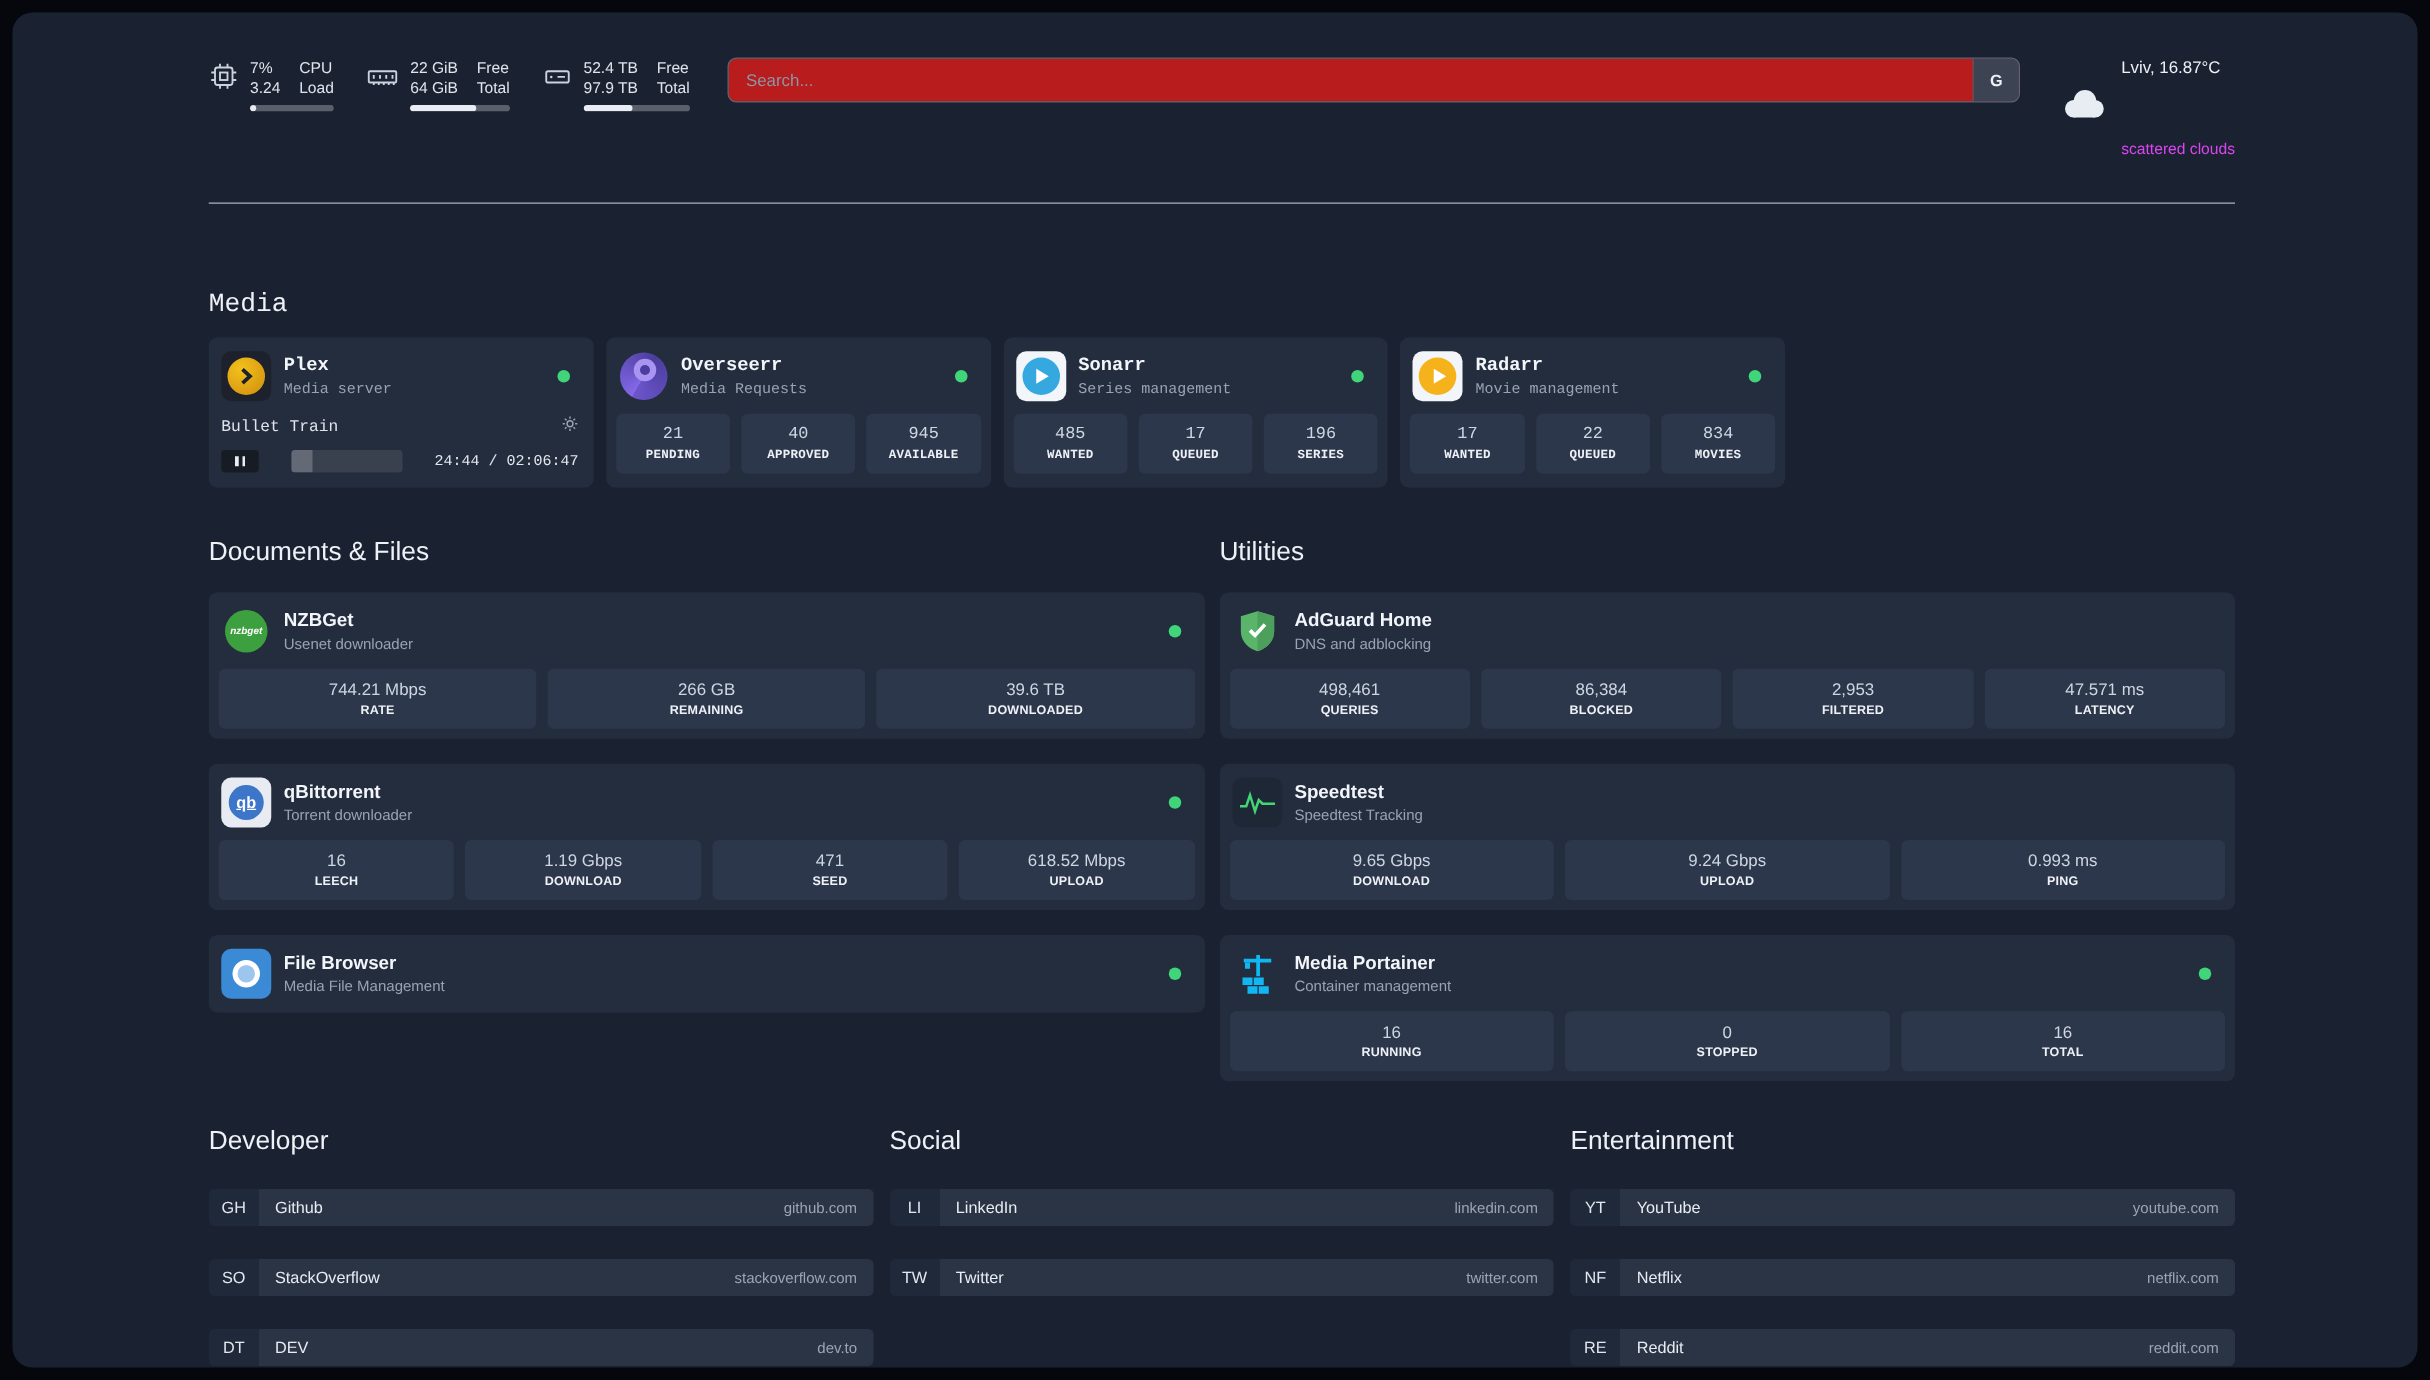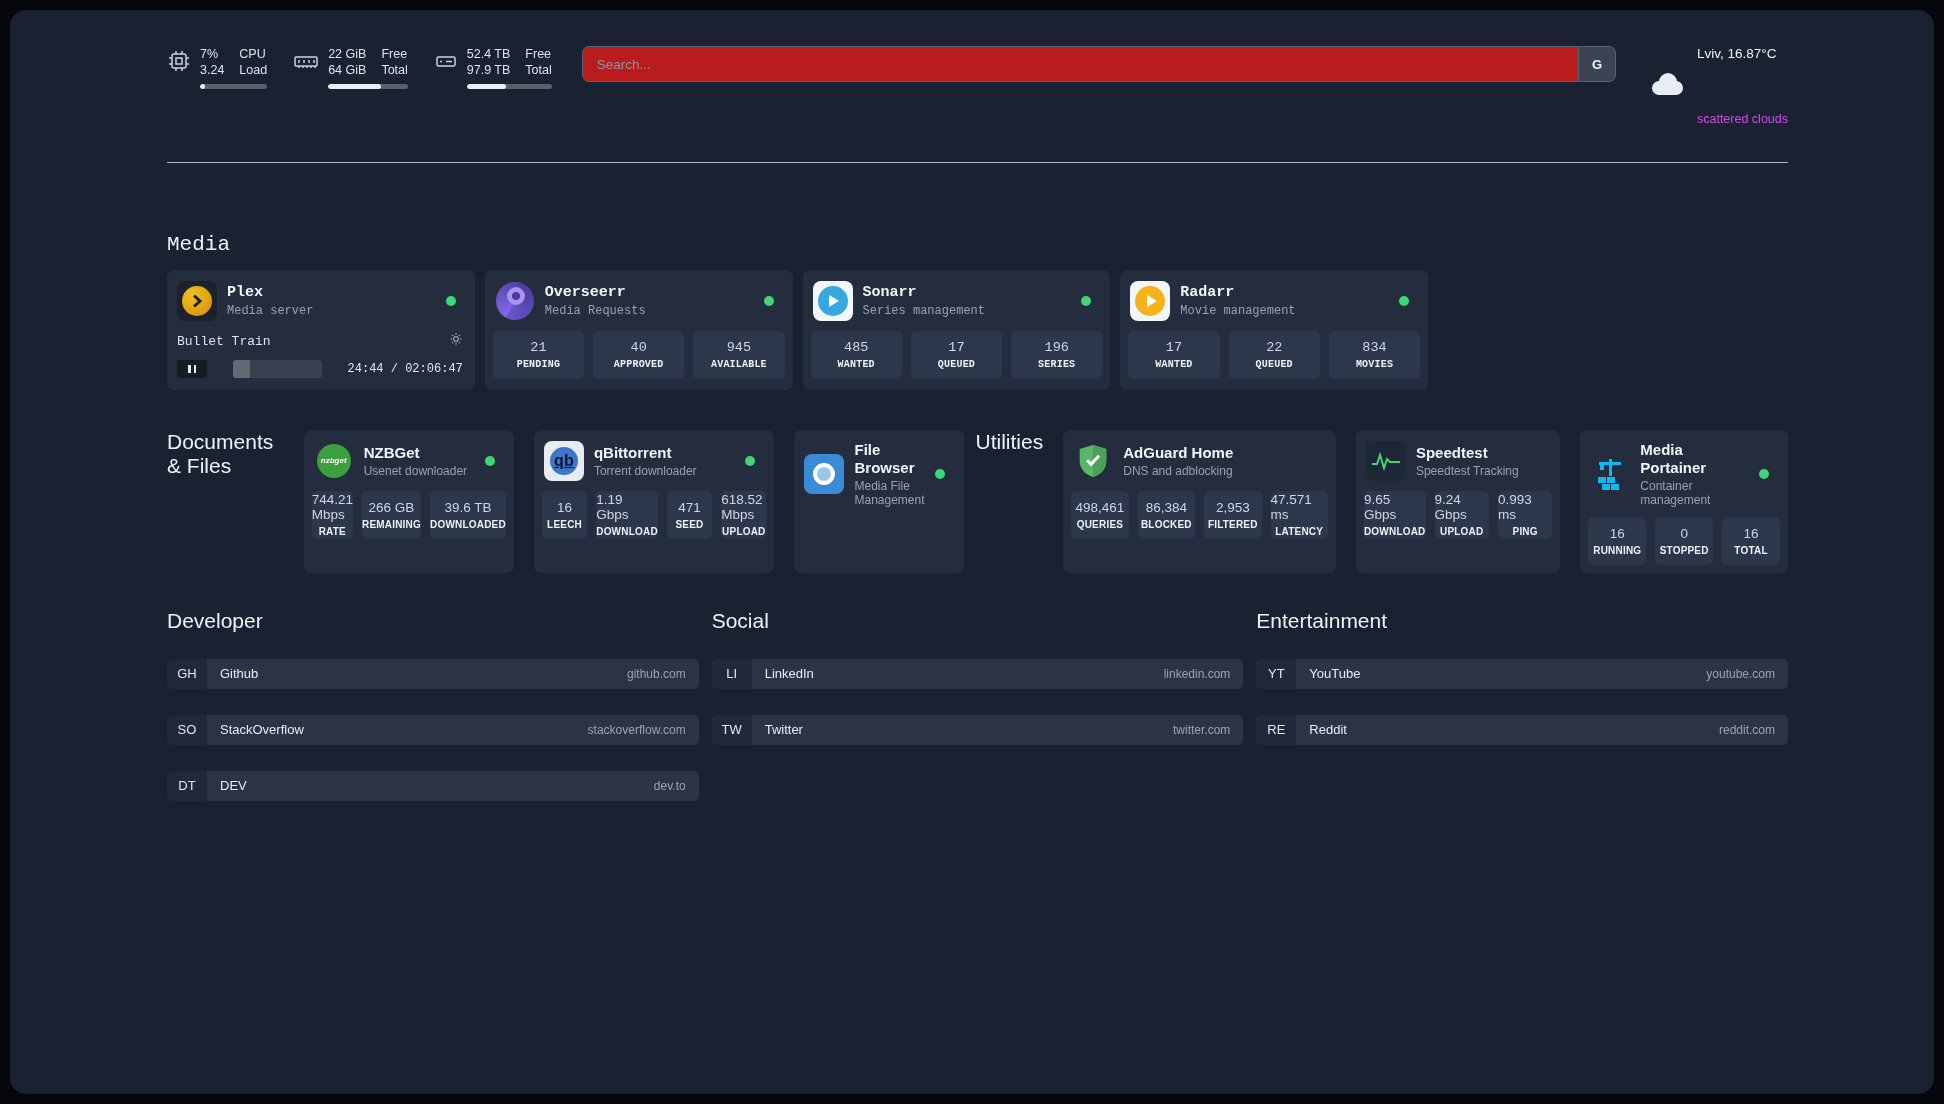--- a/index.html
+++ b/index.html
@@ -23,21 +23,21 @@
   .weather{display:flex;gap:11px;align-items:center;}
   .w-loc{font-size:13.5px;color:#eef1f6;line-height:1.45;}
   .w-cond{font-size:12.5px;color:#d946ef;margin-top:48px;}
   .divider{border:none;border-top:1px solid rgba(222,228,237,0.75);margin:36px 0 0;}
 
   
   .sec-h{font-size:21px;color:#eef1f6;font-weight:500;margin:0 0 14px;}
   .media-sec{margin-top:70px;font-family:Liberation Mono, monospace;}
   .cards4{display:grid;grid-template-columns:repeat(4,1fr);gap:10px;width:77.8%;}
   .mid{display:grid;grid-template-columns:1fr 1.02fr;gap:12px;margin-top:40px;}
-  .col{display:flex;gap:20px;}
+  .col{display:flex;flex-direction:column;gap:20px;}
   .col .sec-h{margin-bottom:0;}
   .card{background:#242d3e;border-radius:7px;padding:8px;box-sizing:border-box;}
   .card-head{display:flex;align-items:center;gap:10px;padding:3px 4px 10px 2px;}
   .card.slim .card-head{padding-bottom:3px;}
   .tile{width:40px;height:40px;border-radius:8px;flex:none;display:flex;align-items:center;justify-content:center;position:relative;}
   .tile-dark{background:#1d212b;}
   .tile-light{background:#f2f5f9;}
   .svc{flex:1;min-width:0;}
   .svc-name{font-size:15px;font-weight:600;color:#f2f5f9;line-height:1.2;}
   .svc-desc{font-size:12px;color:#98a2b3;margin-top:2px;}
@@ -65,21 +65,21 @@
   .plex-circ{width:30px;height:30px;background:radial-gradient(circle at 35% 30%,#f3c11c,#cf8d0e);}
   .ov-circ{width:38px;height:38px;background:conic-gradient(from 210deg,#8468e8,#4b3d9e,#6c55cb);position:relative;overflow:hidden;}
   .ov-circ:after{content:"";position:absolute;width:18px;height:18px;border-radius:50%;background:#a994f2;top:5px;left:11px;}
   .ov-circ:before{content:"";position:absolute;width:8px;height:8px;border-radius:50%;background:#4b3d9e;top:10px;left:16px;z-index:1;}
   .sonarr-circ{width:30px;height:30px;background:#35a8e0;}
   .radarr-circ{width:30px;height:30px;background:radial-gradient(circle at 35% 30%,#f8c salvo,#f6b21b);background:#f6b21b;}
   .play{width:0;height:0;border-left:10px solid #fff;border-top:6px solid transparent;border-bottom:6px solid transparent;margin-left:3px;}
   .nzb-circ{width:34px;height:34px;background:#3da03f;}
   .nzb-circ span{font-size:8px;font-weight:700;font-style:italic;color:#fff;}
   .qb-circ{width:28px;height:28px;background:#3d76c9;}
-  .qb-circ span{font-size:16px;font-weight:700;color:#0f172a;text-decoration:underline;}
+  .qb-circ span{font-size:13px;font-weight:700;color:#ffffff;text-decoration:underline;}
   .tile-qb{background:#e8ecf2;}
   .tile-fb{background:#3b8ad6;}
   .fb-ring{width:22px;height:22px;border:4px solid #fff;border-radius:50%;box-sizing:border-box;background:#9cc6ee;}
   .tile-speed{background:#1e2736;}
 
   
   .bookmarks{display:grid;grid-template-columns:repeat(3,1fr);gap:13px;margin-top:36px;}
   .bookmarks .sec-h{margin-bottom:26px;}
   .bm-row{display:flex;height:30px;border-radius:5px;overflow:hidden;margin-bottom:26px;cursor:pointer;}
   .bm-abbr{width:40px;background:#202939;color:#e2e8f0;font-size:13px;display:flex;align-items:center;justify-content:center;flex:none;}
@@ -552,20 +552,27 @@
     <div>
       <h2 class="sec-h">Entertainment</h2>
       <div class="bm-row">
         <span class="bm-abbr">YT</span>
         <span class="bm-pill">
               <span class="bm-name">YouTube</span>
               <span class="bm-domain">youtube.com</span>
             </span>
       </div>
       <div class="bm-row">
+        <span class="bm-abbr">NF</span>
+        <span class="bm-pill">
+              <span class="bm-name">Netflix</span>
+              <span class="bm-domain">netflix.com</span>
+            </span>
+      </div>
+      <div class="bm-row">
         <span class="bm-abbr">RE</span>
         <span class="bm-pill">
               <span class="bm-name">Reddit</span>
               <span class="bm-domain">reddit.com</span>
             </span>
       </div>
     </div>
   </div>
 
 </div>

